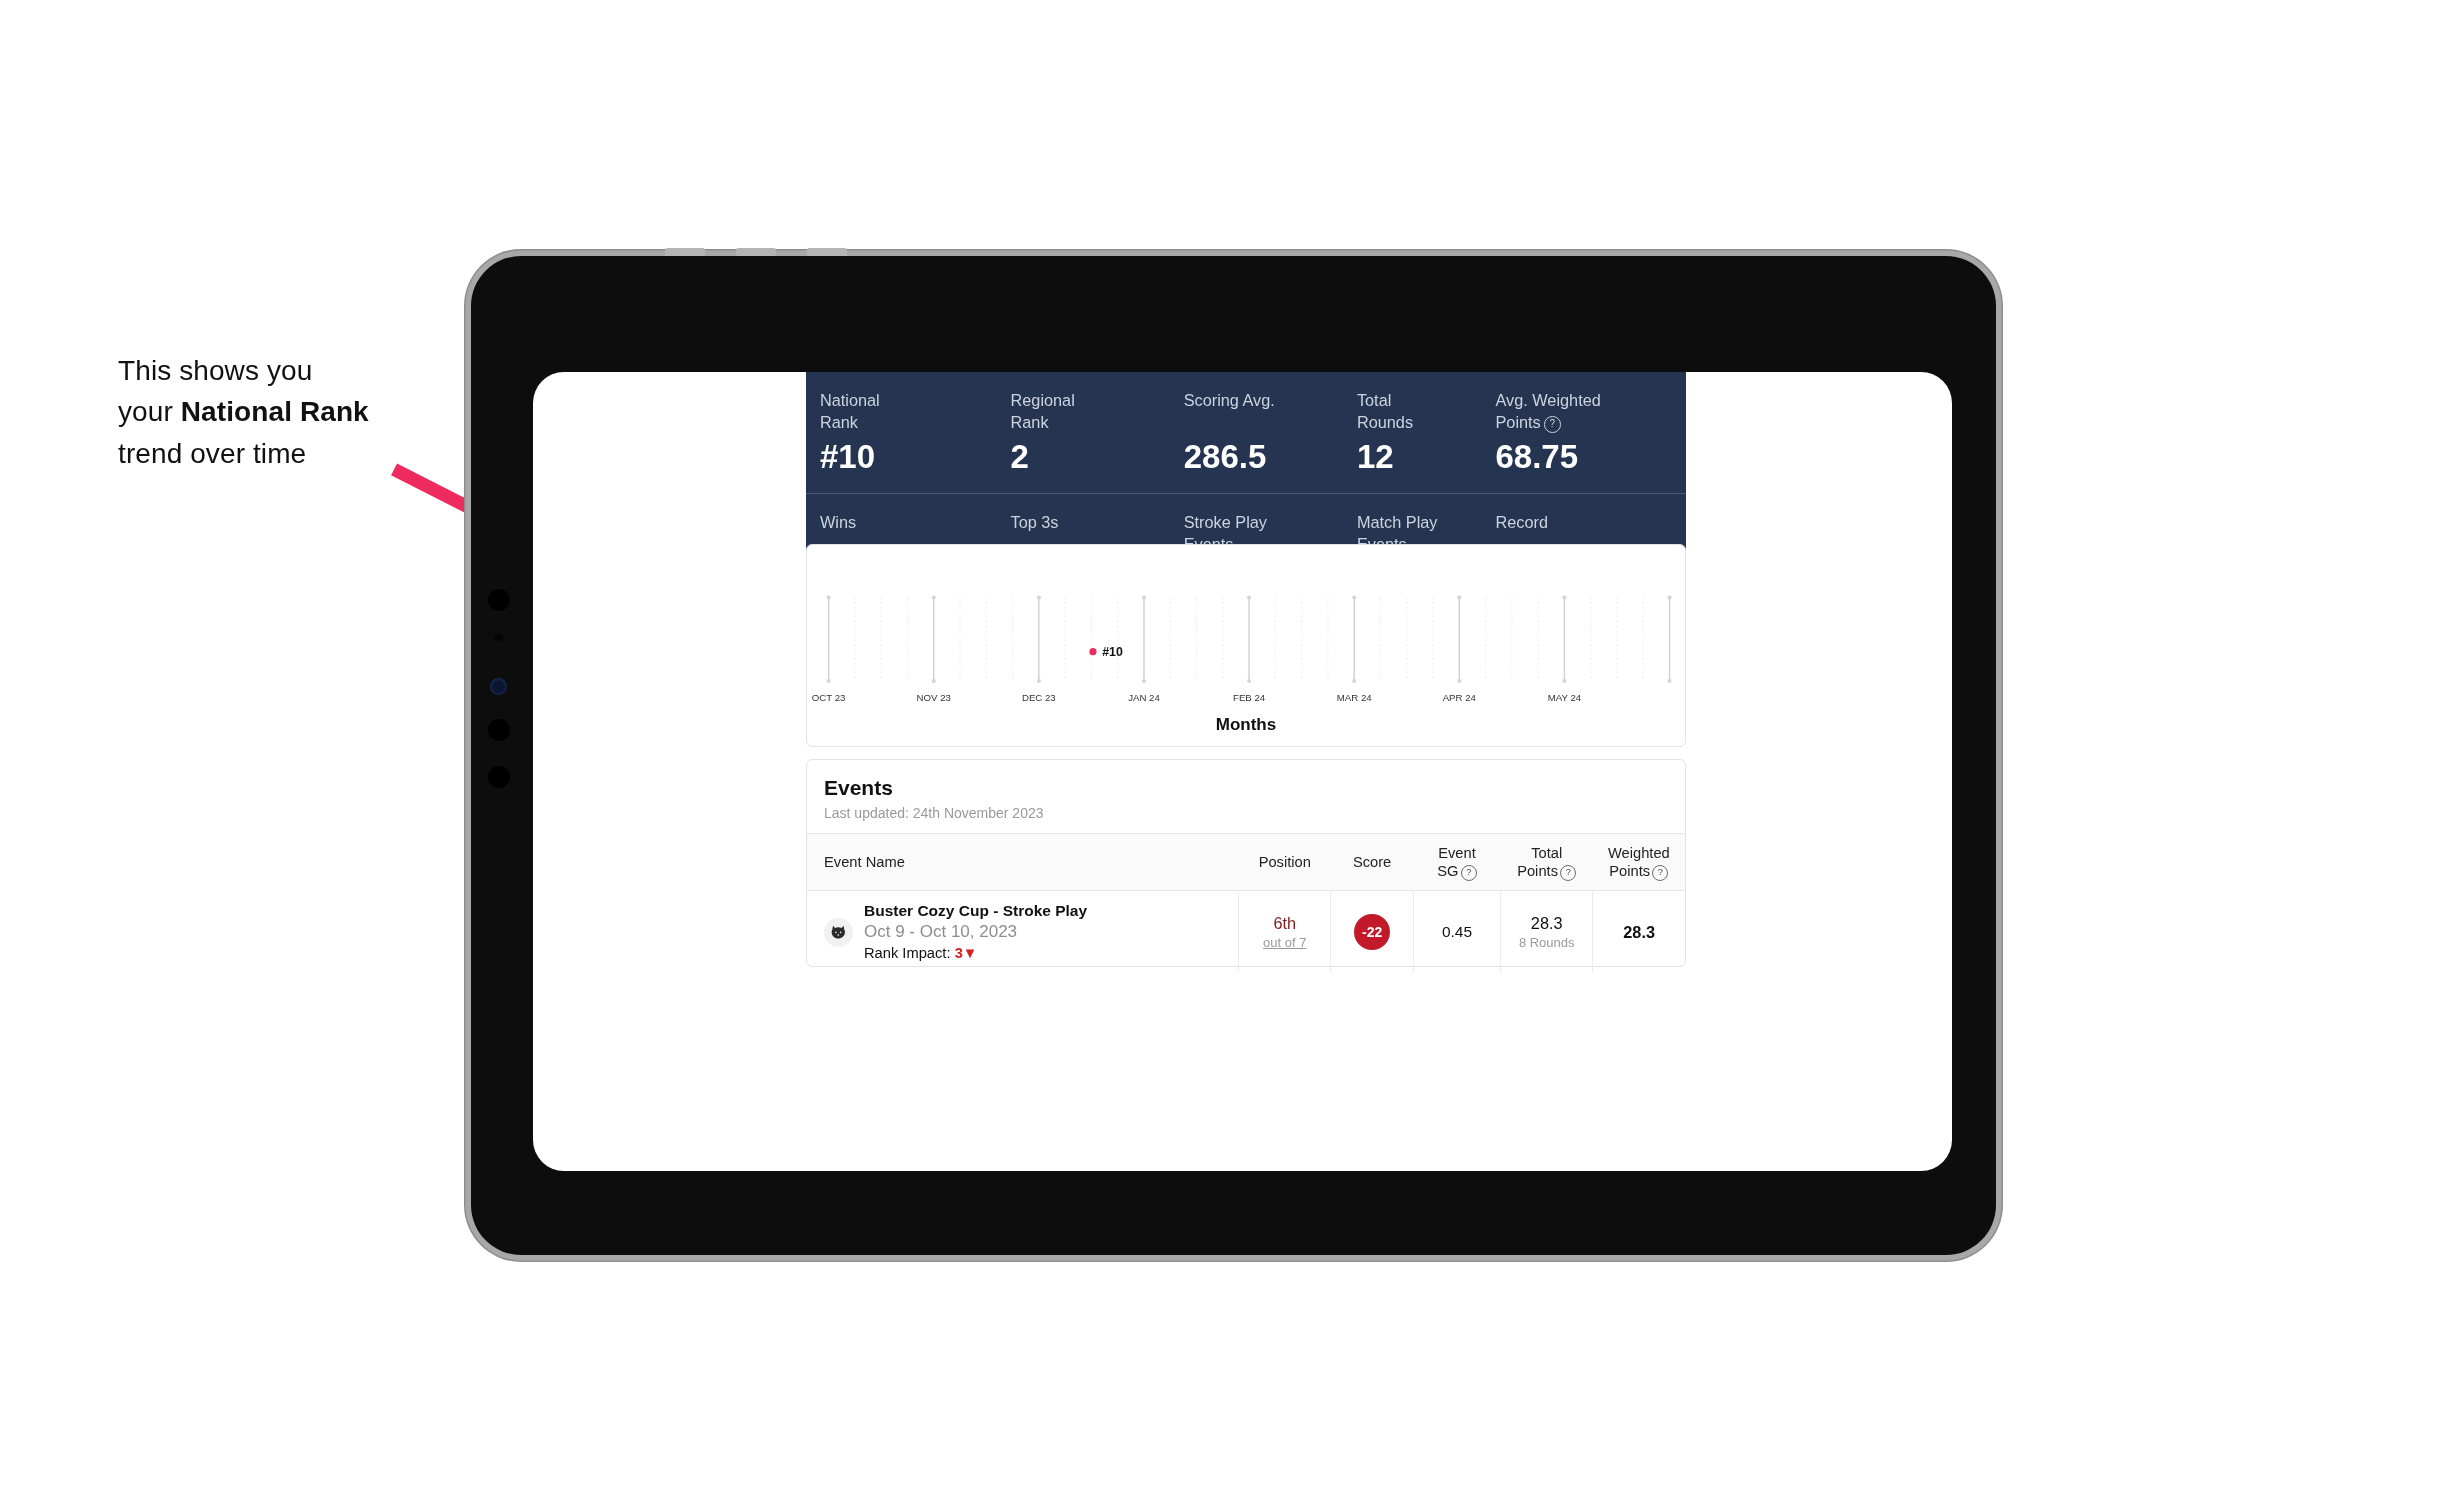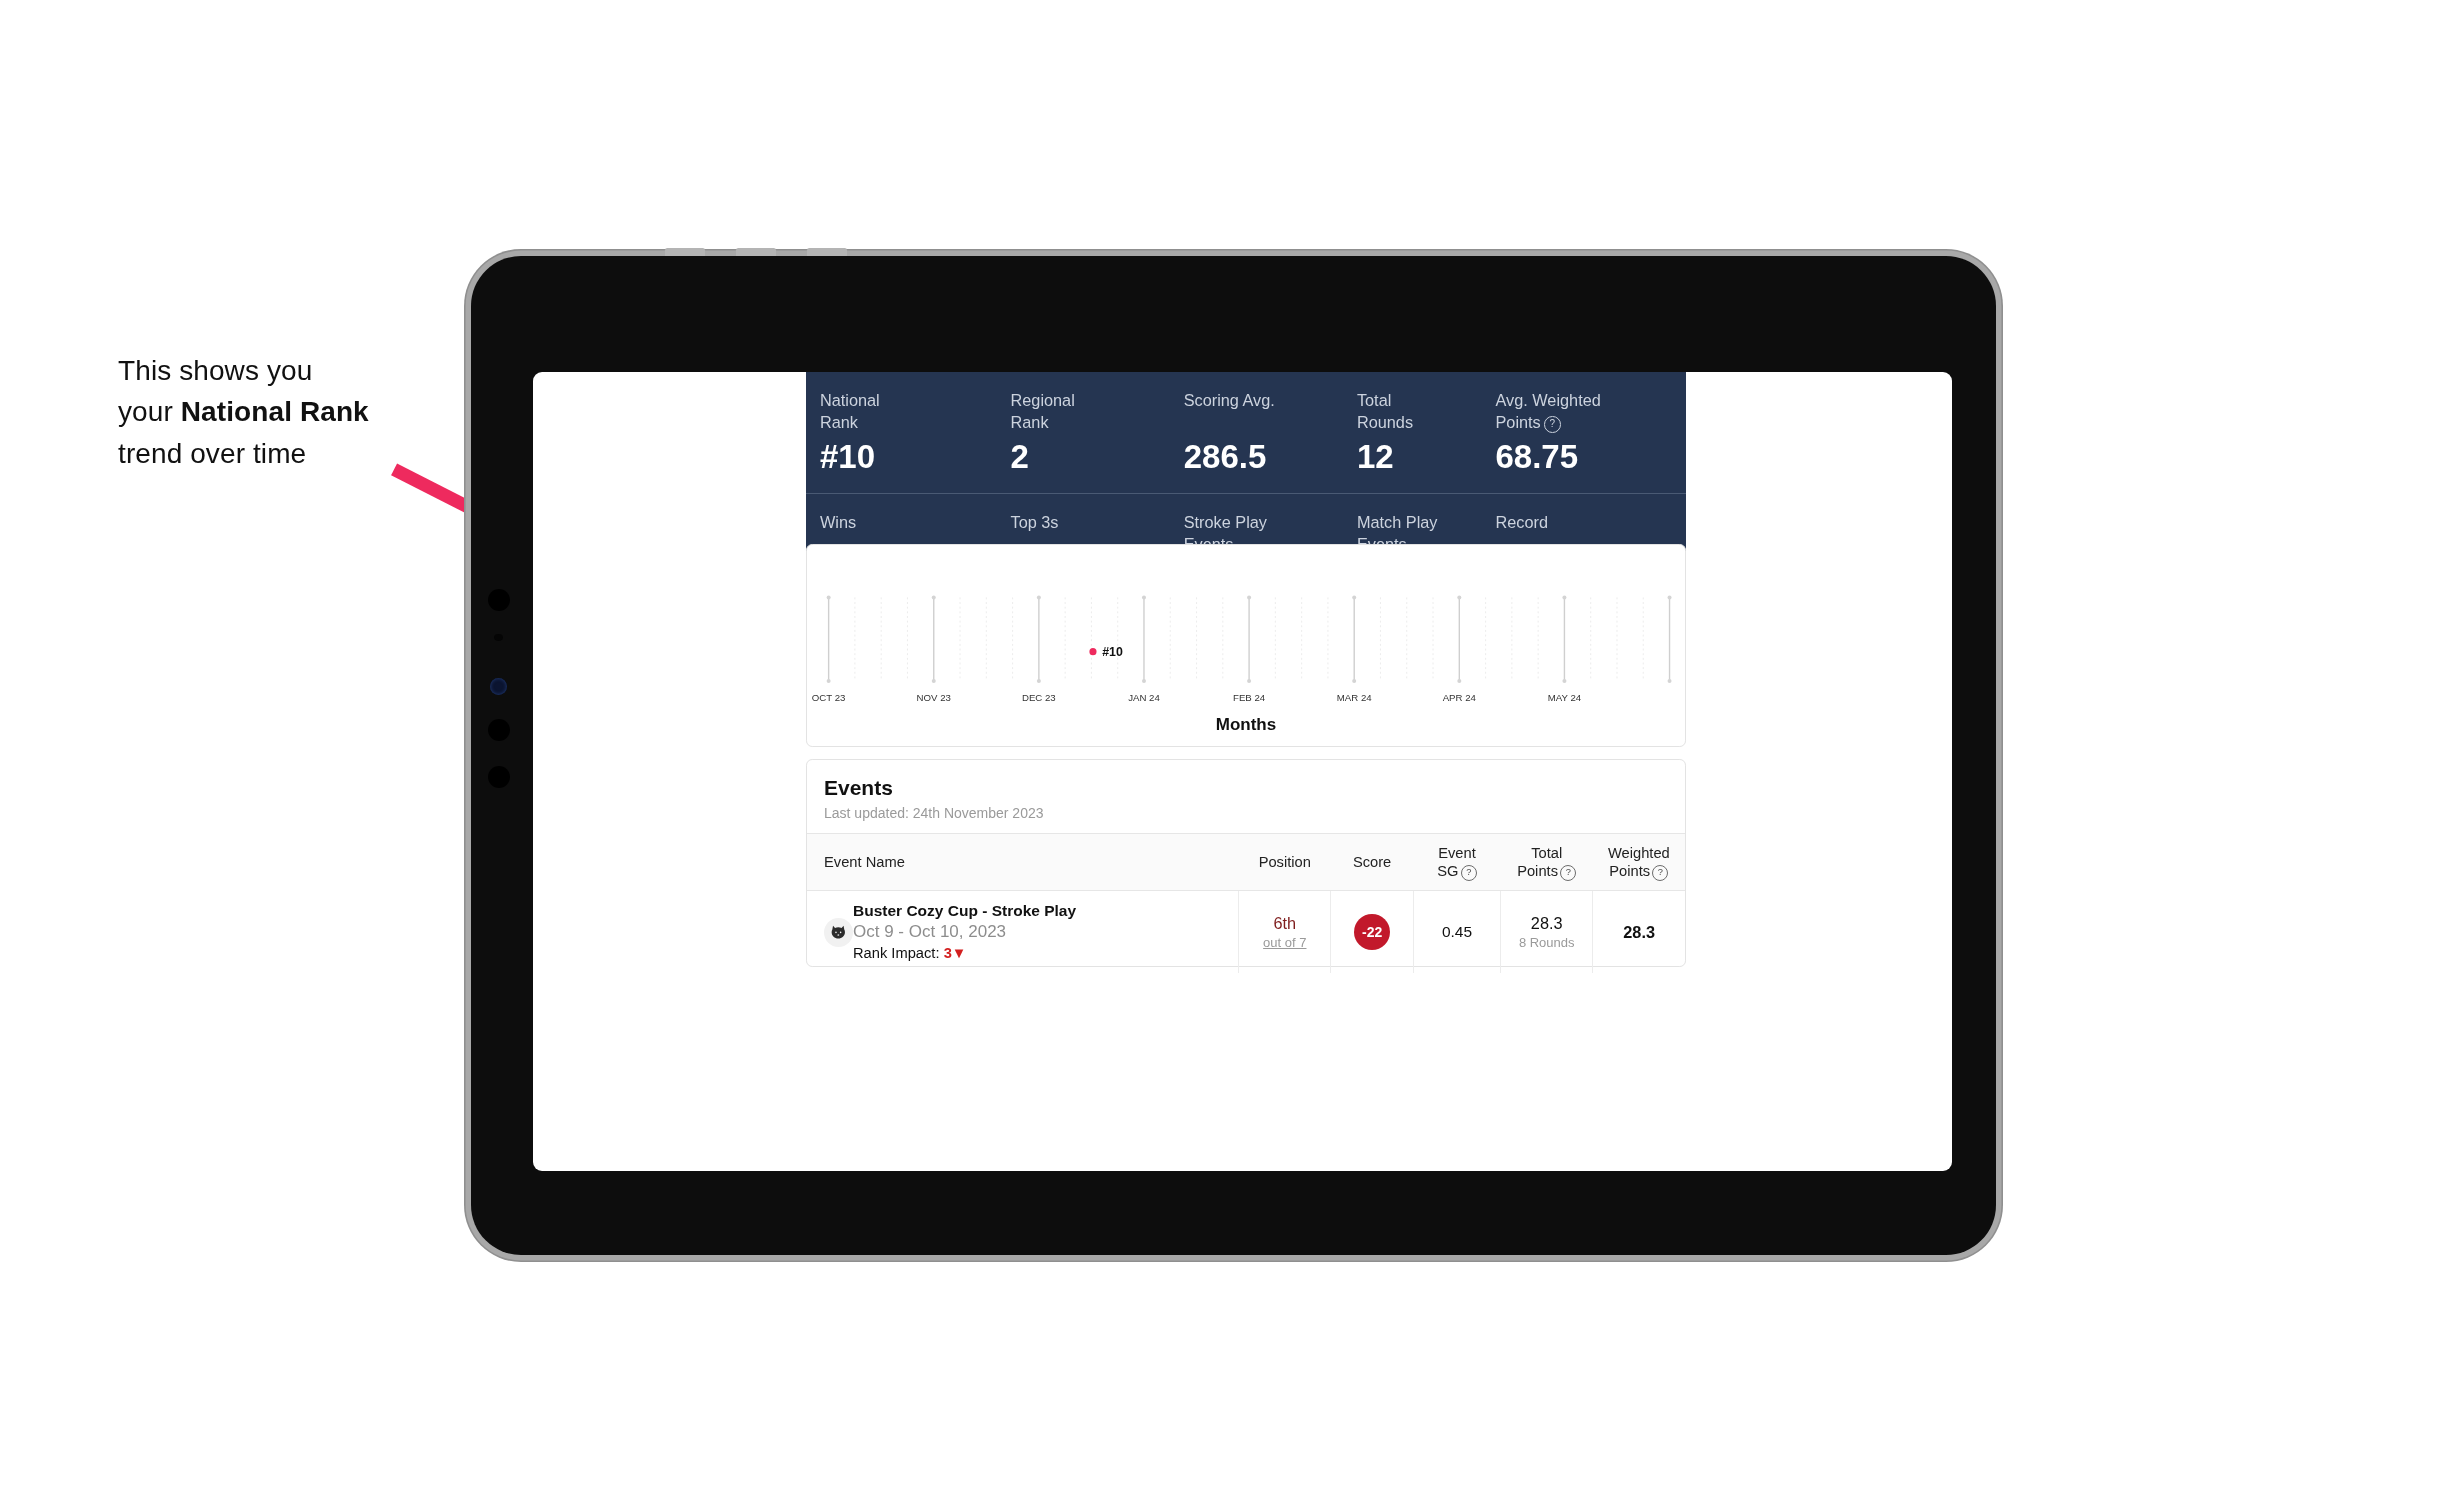--- a/index.html
+++ b/index.html
@@ -49,21 +49,21 @@
   }
   .cam.lens{background:#0b1430;box-shadow:inset 0 0 3.9px #26407d;}
   .cam.tiny{background:#050505;}
 
   
   #screen{
     position:absolute;
     left:62px;top:116px;
     width:1419px;height:799px;
     background:#ffffff;
-    border-radius:9px;
+    border-radius:31px;
     overflow:hidden;
   }
 
   
   #stats{
     position:absolute;
     left:273px;top:0px;
     width:880px;
     background:#253551;
   }
@@ -152,21 +152,21 @@
     padding:9.3px 4.6px;
     vertical-align:middle;
     text-align:center;
     font-size:15.5px;
     color:#111;
   }
   table.ev tbody td.name{
     text-align:left;padding-left:17px;border-right:1.2px solid #ececec;
   }
   table.ev tbody td.last{border-right:none;}
-  .evname-wrap{display:flex;align-items:center;}
+  .evname-wrap{display:flex;align-items:center;gap:11px;}
   .ev-logo{
     width:29px;height:29px;border-radius:50%;
     background:#f1f1f1;flex:0 0 29px;
     display:flex;align-items:center;justify-content:center;
   }
   .ev-lines .l1{font-size:15.5px;font-weight:700;color:#111;line-height:1.3;}
   .ev-lines .l2{font-size:17px;color:#8d8d8d;line-height:1.35;}
   .ev-lines .l3{font-size:14.7px;color:#111;line-height:1.35;}
   .ev-lines .l3 .imp{color:#d32020;font-weight:700;}
   .pos-main{font-size:16.3px;color:#7f1d1d;}

